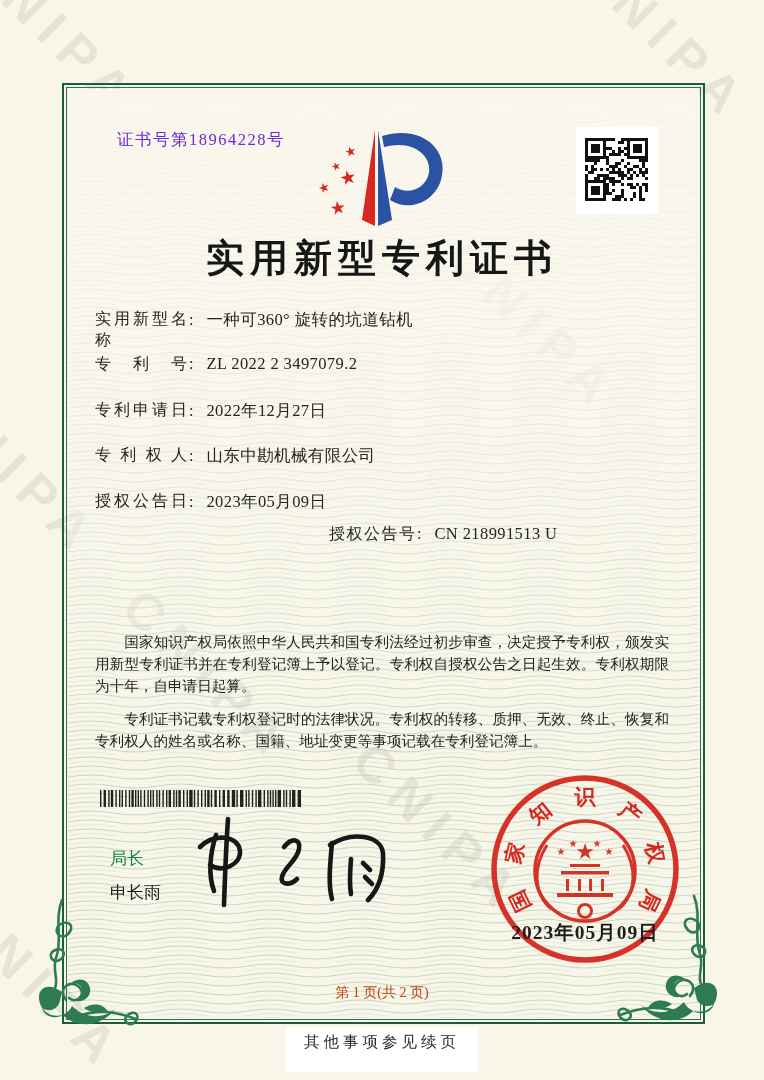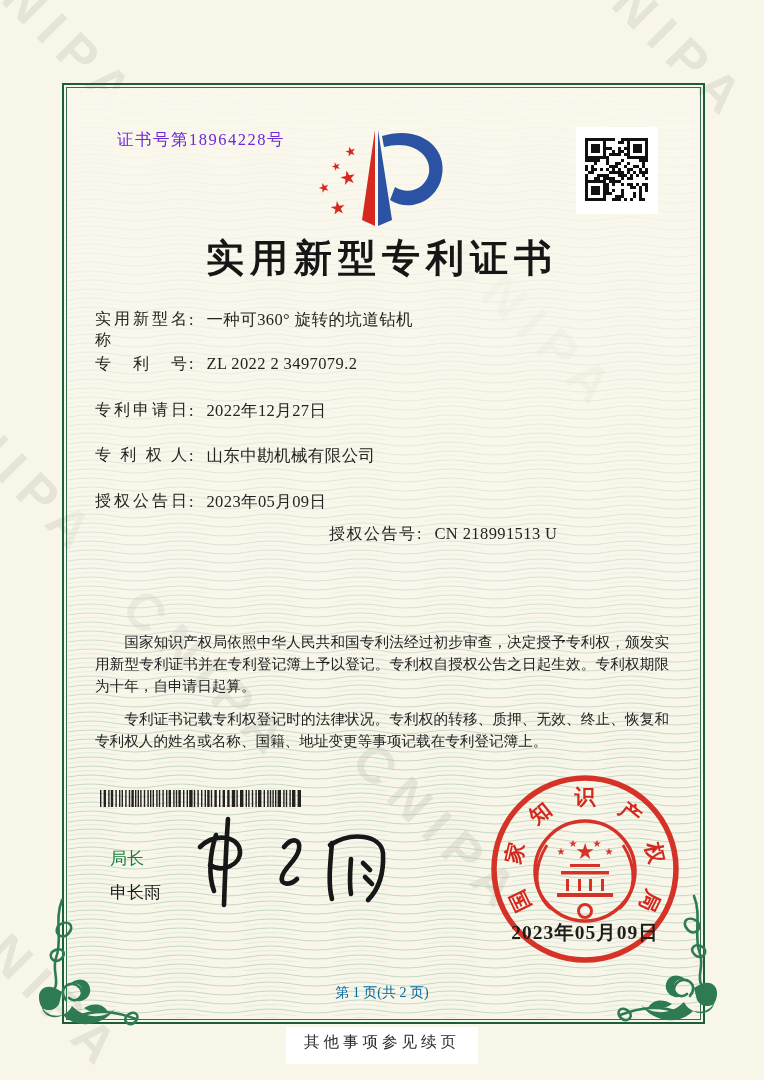--- a/index.html
+++ b/index.html
@@ -37,23 +37,23 @@
   .signer{position:absolute;left:110px;top:881px;font-size:17px;font-family:"Liberation Sans","DejaVu Sans",sans-serif;color:#1c1c1c;}
   .sig{position:absolute;left:180px;top:813px;}
   
   .seal{position:absolute;left:488px;top:772px;width:194px;height:194px;z-index:5;}
   .seal-ring{position:absolute;left:0;top:0;}
   .seal-ch{position:absolute;font-size:21px;font-weight:700;color:#d4281e;
            font-family:"DejaVu Serif",serif;}
   .seal-date{position:absolute;left:-12px;right:-12px;top:147px;text-align:center;font-size:19.5px;
              font-weight:600;letter-spacing:1px;color:#1f1d1b;z-index:6;}
   
-  .page-info{position:absolute;left:0;right:0;top:984px;text-align:center;font-size:14px;color:#0369a1;}
+  .page-info{position:absolute;left:0;right:0;top:984px;text-align:center;font-size:14px;color:#c2410c;}
   .note-wrap{position:absolute;left:0;right:0;top:1027px;text-align:center;}
-  .note{display:inline-block;background:#ffffff;padding:5px 18px 11px 18px;font-size:15.5px;
+  .note{display:inline-block;background:#ffffff;padding:5px 18px 19px 18px;font-size:15.5px;
         letter-spacing:4px;color:#2a2a2a;}
   .flourish{position:absolute;pointer-events:none;}
   .fl-bl{left:32px;top:896px;}
   .fl-br{left:612px;top:892px;transform:scaleX(-1);}
 </style>
 </head>
 <body>
 
 <div class="page">
 

